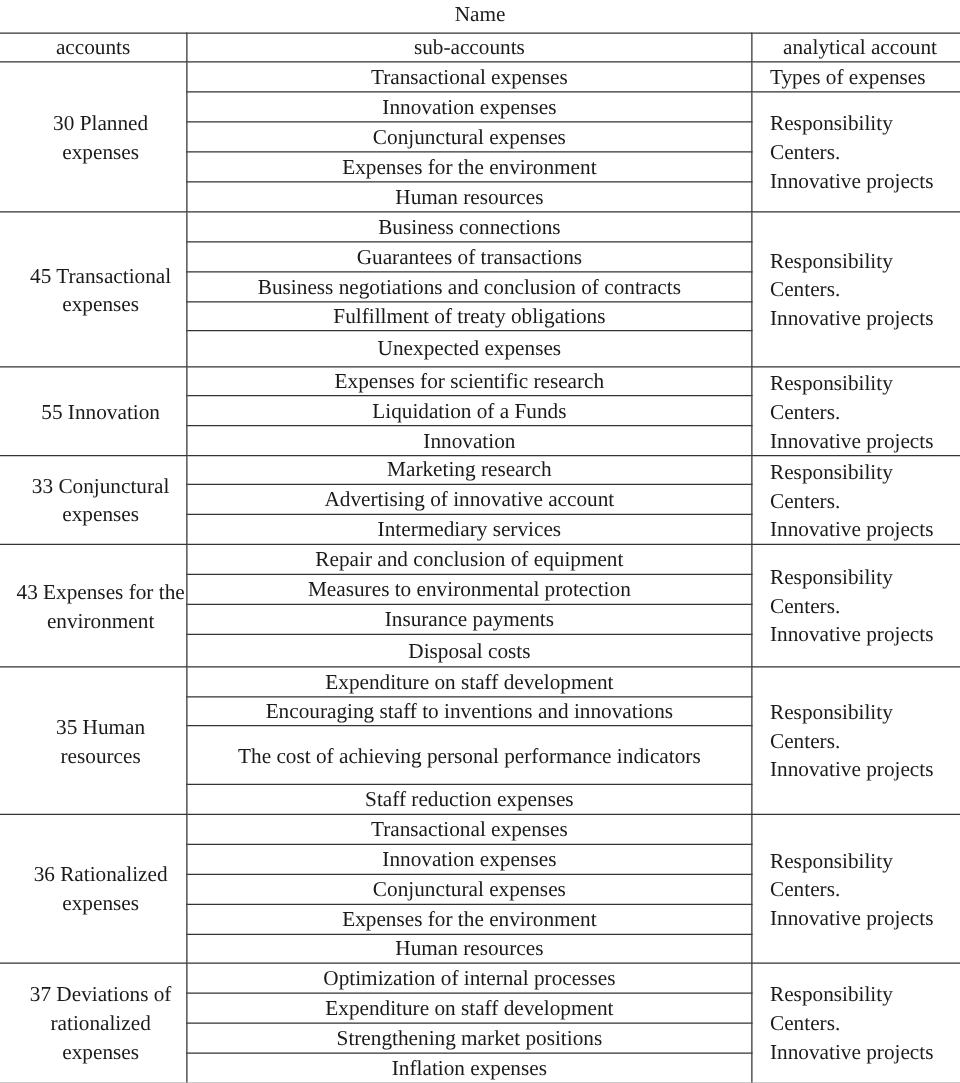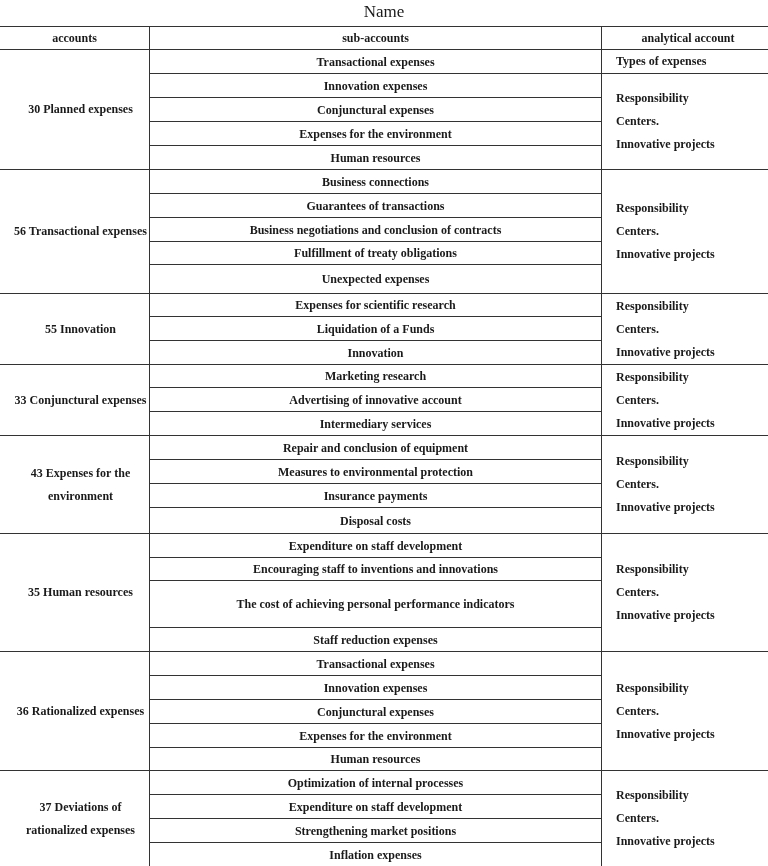--- a/index.html
+++ b/index.html
@@ -2,21 +2,21 @@
 <html><head>
 <meta charset="utf-8">
 <style>
   html, body { margin: 0; padding: 0; background: #ffffff; }
   body { width: 768px; height: 866px; overflow: hidden; position: relative;
          font-family: "Liberation Serif", "DejaVu Serif", serif; color: #1a1a1a; }
   .title { position: absolute; left: 0; top: 0; width: 768px; height: 26px;
            text-align: center; font-size: 17px; line-height: 24px; }
   table { position: absolute; left: -1px; top: 26px; border-collapse: collapse; table-layout: fixed; width: 775px; }
   td, th { border: 1.5px solid #333; padding: 0; text-align: center; vertical-align: middle;
-           font-size: 12px; font-weight: bold; line-height: 22px; overflow: hidden; }
+           font-size: 17px; font-weight: normal; line-height: 22px; overflow: hidden; }
   th { height: 22px; }
   col.c1 { width: 150px; }
   col.c2 { width: 452px; }
   col.c3 { width: 173px; }
   td.sub { white-space: nowrap; }
   td.sub.wrap { white-space: normal; line-height: 23px; padding: 0 40px; }
   td.acc { white-space: normal; line-height: 23px; padding-left: 12px; }
   td.ana { white-space: normal; line-height: 23px; text-align: left; padding-left: 14px; }
   td.ana span { display: block; text-align: left; width: 152px; }
 </style>
@@ -59,21 +59,21 @@
         <td class="sub">Conjunctural expenses</td>
       </tr>
     <tr style="height:24px">
         <td class="sub">Expenses for the environment</td>
       </tr>
     <tr style="height:24px">
         <td class="sub">Human resources</td>
       </tr>
 
     <tr style="height:24px">
-      <td class="acc" rowspan="5">56 Transactional expenses</td>
+      <td class="acc" rowspan="5">45 Transactional expenses</td>
       <td class="sub">Business connections</td>
       <td class="ana" rowspan="5">
         <span>Responsibility</span>
         <span>Centers.</span>
         <span>Innovative projects</span>
       </td>
     </tr>
     <tr style="height:24px">
         <td class="sub">Guarantees of transactions</td>
       </tr>

